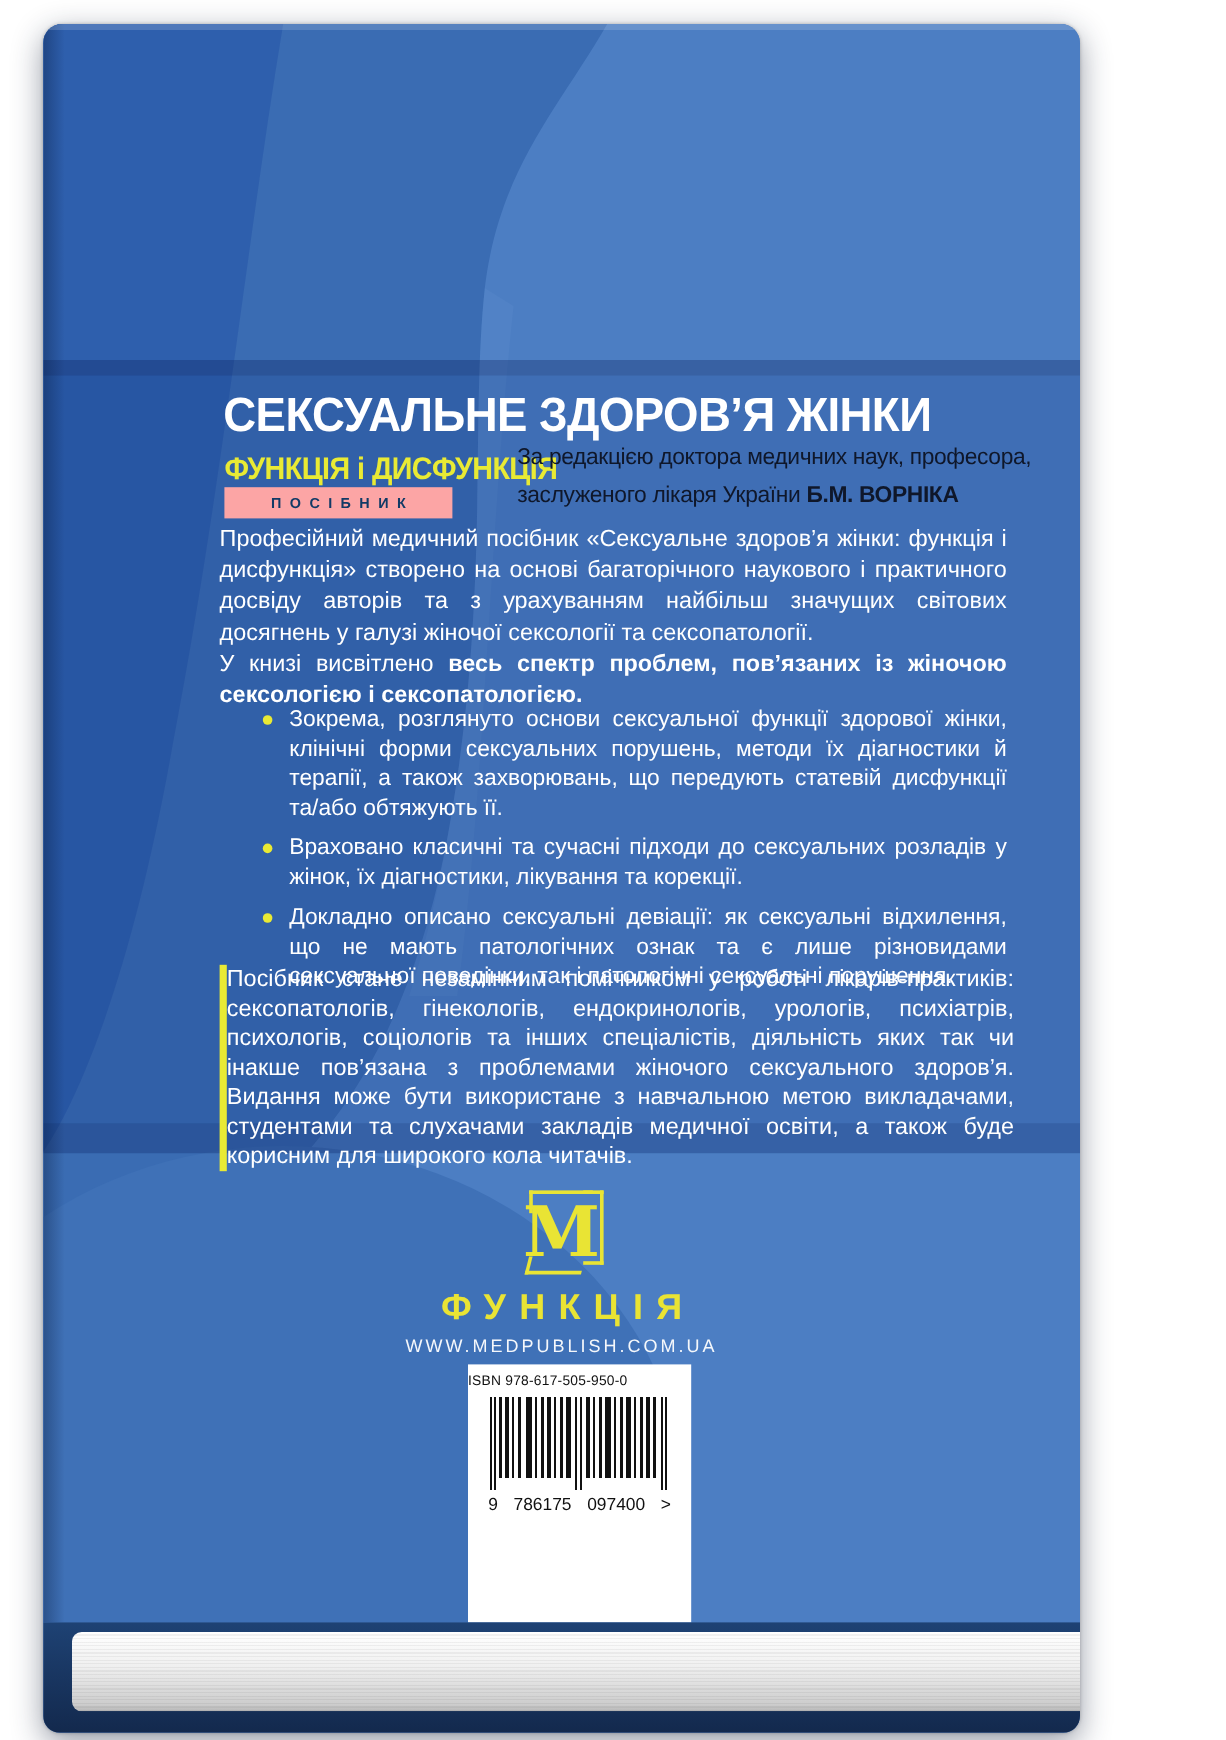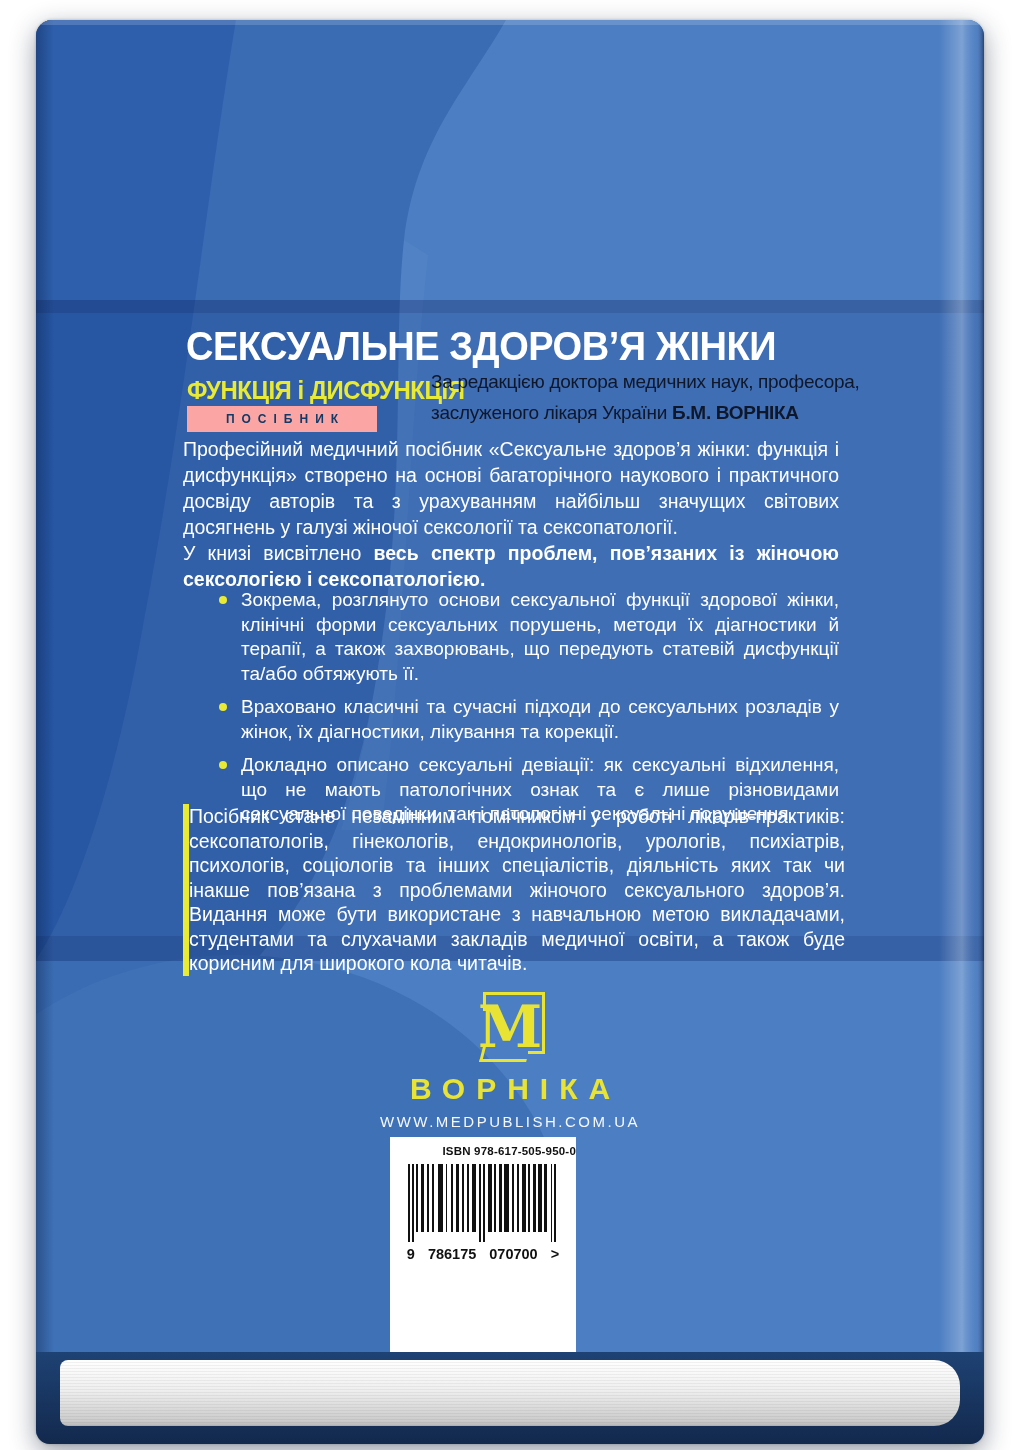--- a/index.html
+++ b/index.html
@@ -1,19 +1,19 @@
 <!DOCTYPE html>
 <html><head>
 <meta charset="utf-8">
 <style>
   html,body{margin:0;padding:0;background:#ffffff;}
   body{width:1022px;height:1450px;position:relative;font-family:"Liberation Sans",sans-serif;overflow:hidden;}
 
   .book{
-    position:absolute;left:36px;top:20px;width:948px;height:1424px;
+    position:absolute;left:36px;top:20px;width:864px;height:1424px;
     border-radius:16px 16px 14px 14px;overflow:hidden;
     box-shadow:0 8px 26px rgba(25,35,60,.45), 0 0 3px rgba(0,0,0,.25);
     background:#4c7ec3;
   }
   .cover-art{position:absolute;left:0;top:0;width:948px;height:1332px;}
 
   
   .title{
     position:absolute;left:150px;top:304px;width:700px;
     font-size:40px;font-weight:bold;color:#ffffff;white-space:nowrap;
@@ -60,21 +60,21 @@
   }
   .m-frame-a{position:absolute;left:12px;top:2px;width:50px;height:16px;border-top:3px solid #e9e434;border-left:3px solid #e9e434;}
   .m-frame-b{position:absolute;right:4px;top:2px;width:14px;height:56px;border-top:3px solid #e9e434;border-right:3px solid #e9e434;border-bottom:3px solid #e9e434;}
   .m-frame-c{position:absolute;left:10px;bottom:2px;width:44px;height:12px;border-bottom:3px solid #e9e434;border-left:3px solid #e9e434;transform:skewX(-14deg);}
   .publisher-name{margin-top:4px;font-size:30px;font-weight:bold;letter-spacing:11px;text-indent:11px;color:#e9e434;}
   .publisher-url{margin-top:7px;font-size:15px;letter-spacing:2.5px;color:#ffffff;opacity:.95;}
 
   
   .barcode-panel{
     position:absolute;left:354px;top:1117px;width:186px;height:215px;
-    background:#ffffff;text-align:right;box-sizing:border-box;padding-top:8px;font-weight:bold;
+    background:#ffffff;text-align:left;box-sizing:border-box;padding-top:8px;
   }
   .isbn-label{font-size:11.5px;color:#111;letter-spacing:.2px;}
   .barcode-svg{display:block;margin:4px auto 0 auto;}
   .barcode-digits{display:flex;justify-content:center;gap:13px;font-size:14.5px;color:#111;margin-top:1px;}
 
   
   .book-bottom{
     position:absolute;left:0;top:1332px;width:948px;height:92px;
     background:linear-gradient(#1e4274,#13294d);
   }
@@ -150,21 +150,21 @@
 
   <div class="outro">Посібник стане незамінним помічником у роботі лікарів-практиків: сексопатологів, гінекологів, ендокринологів, урологів, психіатрів, психологів, соціологів та інших спеціалістів, діяльність яких так чи інакше пов’язана з проблемами жіночого сексуального здоров’я. Видання може бути використане з навчальною метою викладачами, студентами та слухачами закладів медичної освіти, а також буде корисним для широкого кола читачів.</div>
 
   <div class="logo">
     <div class="m-mark">
       <span class="m-frame-a"></span>
       <span class="m-frame-b"></span>
       <span class="m-frame-c"></span>
       <span class="m-letter">М</span>
     </div>
-    <div class="publisher-name">ВОРНІКА</div>
+    <div class="publisher-name">ФУНКЦІЯ</div>
     <div class="publisher-url">WWW.MEDPUBLISH.COM.UA</div>
   </div>
 
   <div class="barcode-panel">
     <div class="isbn-label">ISBN 978-617-505-950-0</div>
     <svg class="barcode-svg" width="150" height="84" viewBox="0 0 120 62" shape-rendering="crispEdges">
       <g fill="#111111">
         <rect x="0" y="0" width="1.5" height="62"></rect>
           <rect x="3" y="0" width="1.5" height="62"></rect>
         <rect x="6" y="0" width="2" height="54"></rect>
@@ -191,21 +191,21 @@
         <rect x="100" y="0" width="2" height="54"></rect>
           <rect x="104" y="0" width="3" height="54"></rect>
         <rect x="109" y="0" width="2" height="54"></rect>
         <rect x="114" y="0" width="1.5" height="62"></rect>
           <rect x="117" y="0" width="1.5" height="62"></rect>
       </g>
     </svg>
     <div class="barcode-digits">
       <span>9</span>
       <span>786175</span>
-      <span>070700</span>
+      <span>097400</span>
       <span>&gt;</span>
     </div>
   </div>
 
   <div class="book-bottom">
     <div class="pages"></div>
   </div>
 
 </div>
 

